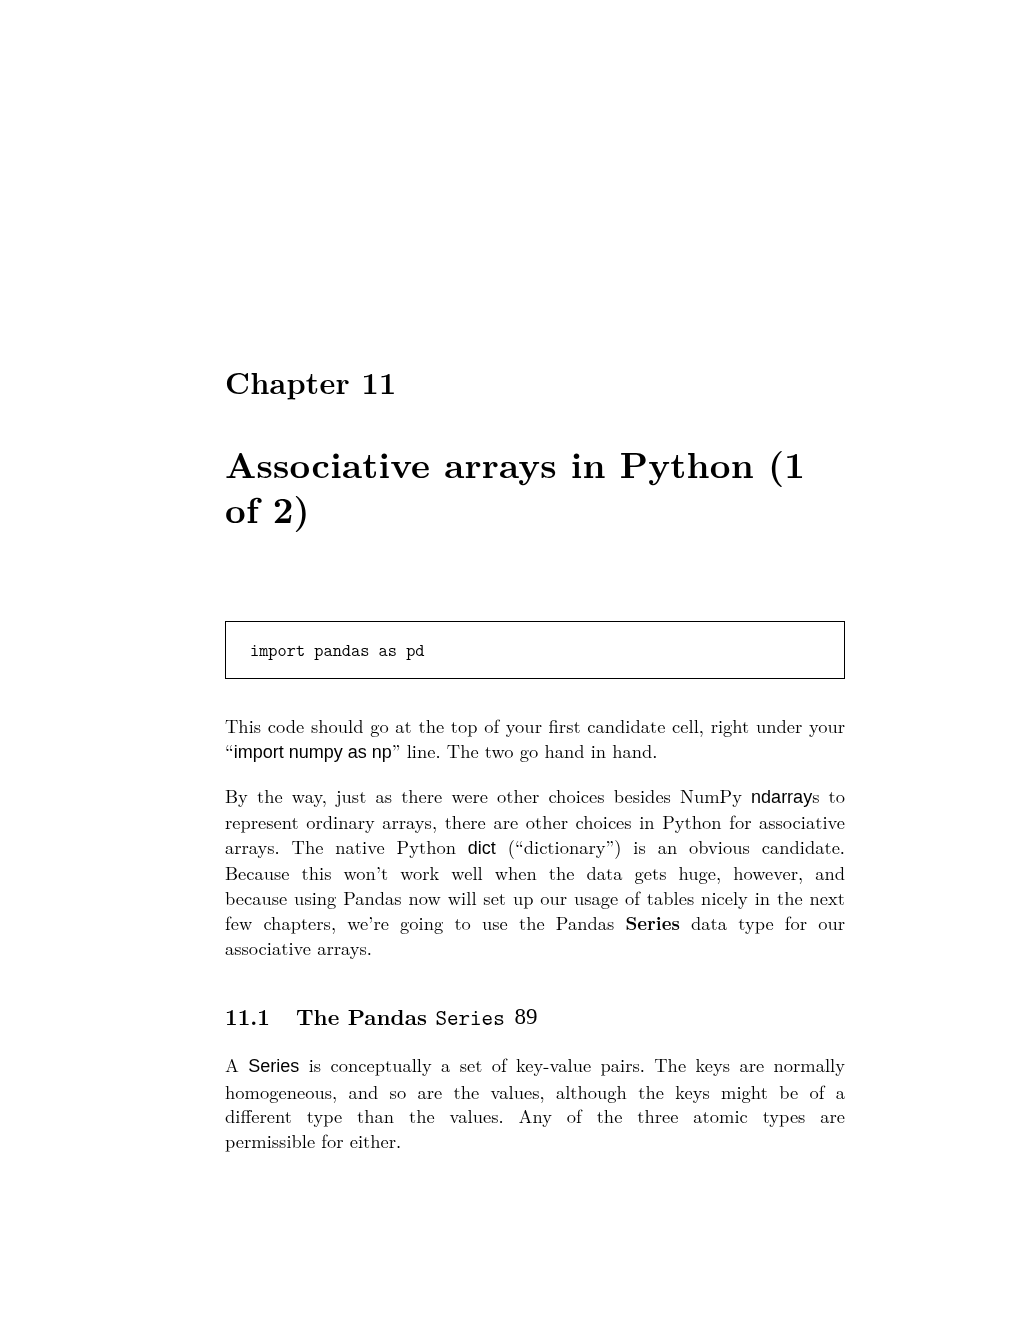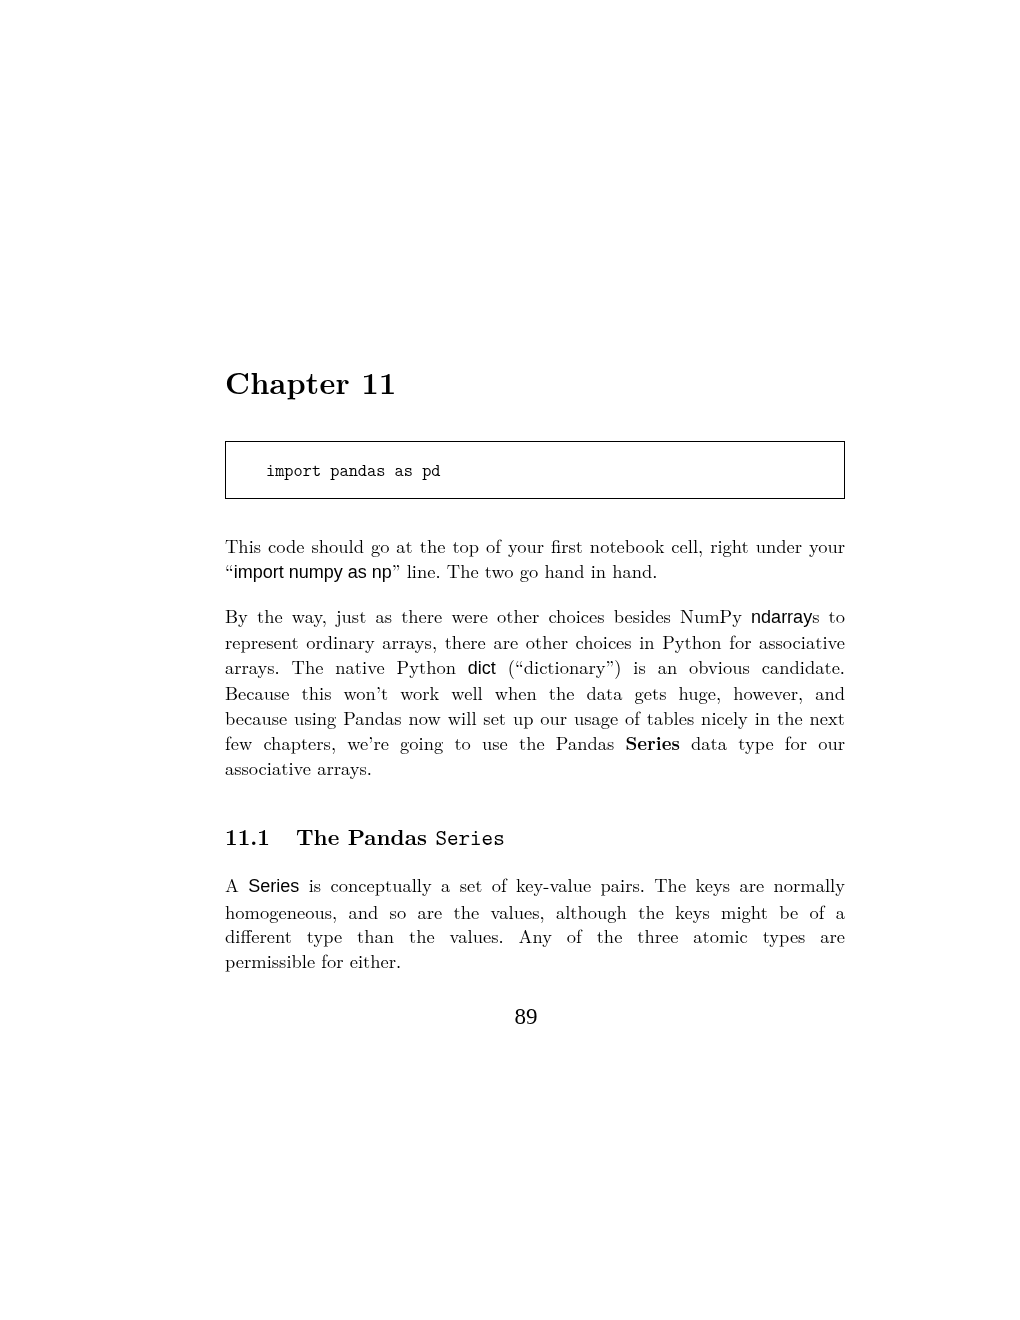--- a/index.html
+++ b/index.html
@@ -33,21 +33,21 @@
       letter-spacing: 0.2px;
     }
     .body-text {
       font-size: 18.5px;
       line-height: 1.35;
       text-align: justify;
       margin-bottom: 18px;
     }
     .code-box {
       border: 1px solid #000;
-      padding: 16px 40px;
+      padding: 16px 24px;
       margin: 24px 0 34px 0;
     }
     .code-box code, .mono {
       font-family: 'Latin Modern Mono', 'CMU Typewriter Text', 'Courier New', monospace;
       font-size: 17.5px;
     }
     .mono-inline {
       font-family: Liberation Sans, sans-serif;
       font-size: 18px;
     }
@@ -77,28 +77,29 @@
       font-family: Liberation Serif, serif;
     }
   </style>
 </head>
 <body>
 
 <div class="page">
 
   <div class="chapter-label">Chapter 11</div>
 
+  <div class="chapter-title">Associative arrays in Python (1 of 2)</div>
 
 
   <div class="code-box">
     <code>import pandas as pd</code>
   </div>
 
   <p class="body-text">
-    <span>This code should go at the top of your first notebook cell, right under your “</span><span class="mono-inline">import numpy as np</span><span>” line. The two go hand in hand.</span>
+    <span>This code should go at the top of your first candidate cell, right under your “</span><span class="mono-inline">import numpy as np</span><span>” line. The two go hand in hand.</span>
   </p>
 
   <p class="body-text">
     <span>By the way, just as there were other choices besides NumPy </span><span class="mono-inline">ndarray</span><span>s to represent ordinary arrays, there are other choices in Python for associative arrays. The native Python </span><span class="mono-inline">dict</span><span> (“dictionary”) is an obvious candidate. Because this won’t work well when the data gets huge, however, and because using Pandas now will set up our usage of tables nicely in the next few chapters, we’re going to use the Pandas </span><span class="bold">Series</span><span> data type for our associative arrays.</span>
   </p>
 
   <div class="section-heading">
     <span class="num">11.1</span><span>The Pandas </span><span class="mono-h">Series</span>
   </div>
 

